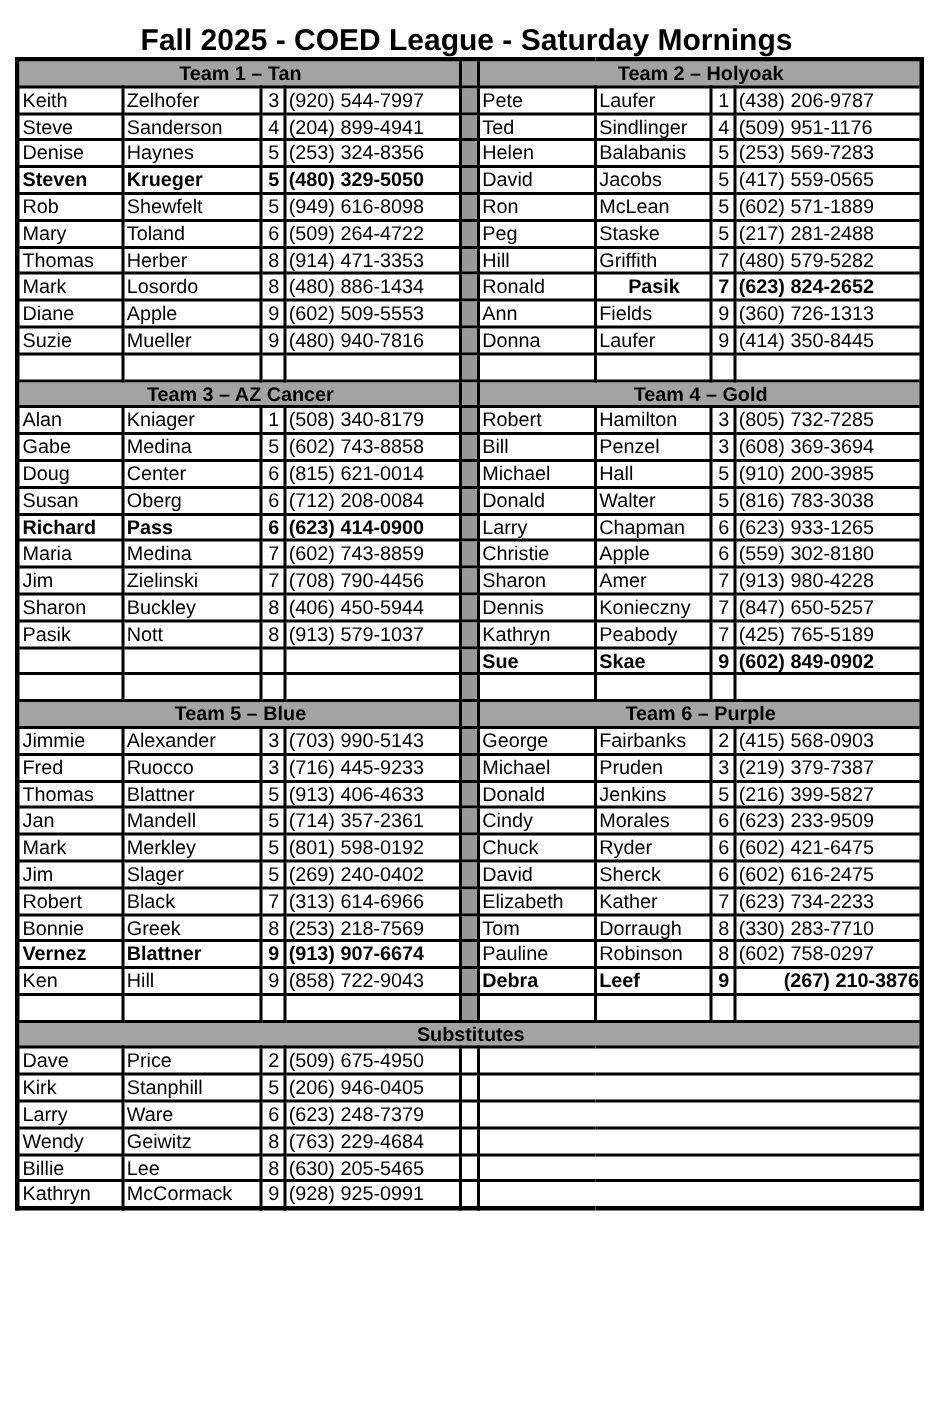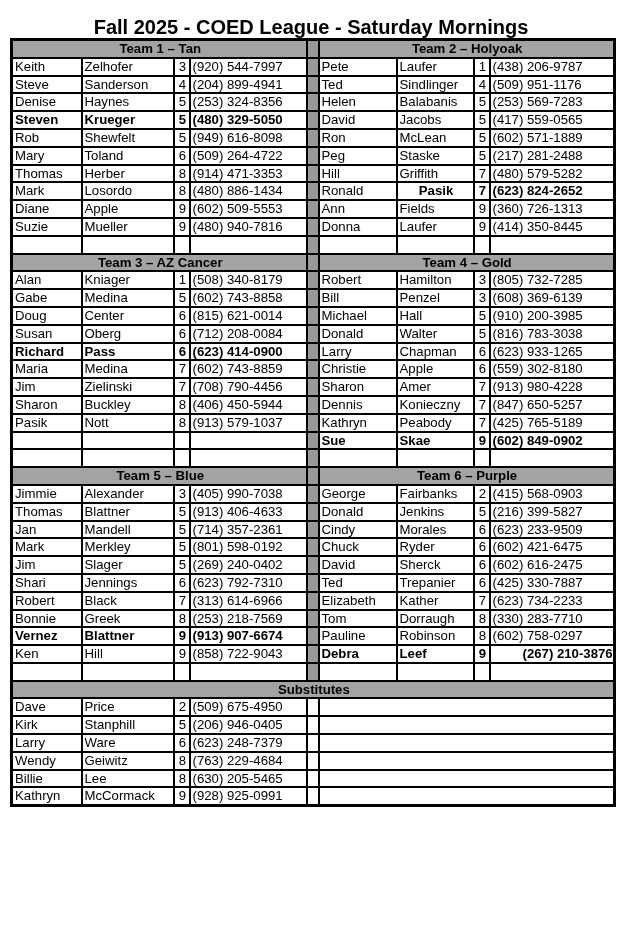--- a/index.html
+++ b/index.html
@@ -177,21 +177,21 @@
       </tr>
       <tr>
         <td>Gabe</td>
         <td>Medina</td>
         <td class="sk">5</td>
         <td>(602) 743-8858</td>
         <td class="gap"></td>
         <td>Bill</td>
         <td>Penzel</td>
         <td class="sk">3</td>
-        <td>(608) 369-6139</td>
+        <td>(608) 369-3694</td>
       </tr>
       <tr>
         <td>Doug</td>
         <td>Center</td>
         <td class="sk">6</td>
         <td>(815) 621-0014</td>
         <td class="gap"></td>
         <td>Michael</td>
         <td>Hall</td>
         <td class="sk">5</td>
@@ -287,28 +287,39 @@
       </tr>
       <tr>
         <td class="hdr" colspan="4">Team 5 – Blue</td>
         <td class="gap"></td>
         <td class="hdr" colspan="4">Team 6 – Purple</td>
       </tr>
       <tr>
         <td>Jimmie</td>
         <td>Alexander</td>
         <td class="sk">3</td>
-        <td>(405) 990-7038</td>
+        <td>(703) 990-5143</td>
         <td class="gap"></td>
         <td>George</td>
         <td>Fairbanks</td>
         <td class="sk">2</td>
         <td>(415) 568-0903</td>
       </tr>
       <tr>
+        <td>Fred</td>
+        <td>Ruocco</td>
+        <td class="sk">3</td>
+        <td>(716) 445-9233</td>
+        <td class="gap"></td>
+        <td>Michael</td>
+        <td>Pruden</td>
+        <td class="sk">3</td>
+        <td>(219) 379-7387</td>
+      </tr>
+      <tr>
         <td>Thomas</td>
         <td>Blattner</td>
         <td class="sk">5</td>
         <td>(913) 406-4633</td>
         <td class="gap"></td>
         <td>Donald</td>
         <td>Jenkins</td>
         <td class="sk">5</td>
         <td>(216) 399-5827</td>
       </tr>
@@ -337,31 +348,20 @@
       <tr>
         <td>Jim</td>
         <td>Slager</td>
         <td class="sk">5</td>
         <td>(269) 240-0402</td>
         <td class="gap"></td>
         <td>David</td>
         <td>Sherck</td>
         <td class="sk">6</td>
         <td>(602) 616-2475</td>
-      </tr>
-      <tr>
-        <td>Shari</td>
-        <td>Jennings</td>
-        <td class="sk">6</td>
-        <td>(623) 792-7310</td>
-        <td class="gap"></td>
-        <td>Ted</td>
-        <td>Trepanier</td>
-        <td class="sk">6</td>
-        <td>(425) 330-7887</td>
       </tr>
       <tr>
         <td>Robert</td>
         <td>Black</td>
         <td class="sk">7</td>
         <td>(313) 614-6966</td>
         <td class="gap"></td>
         <td>Elizabeth</td>
         <td>Kather</td>
         <td class="sk">7</td>

